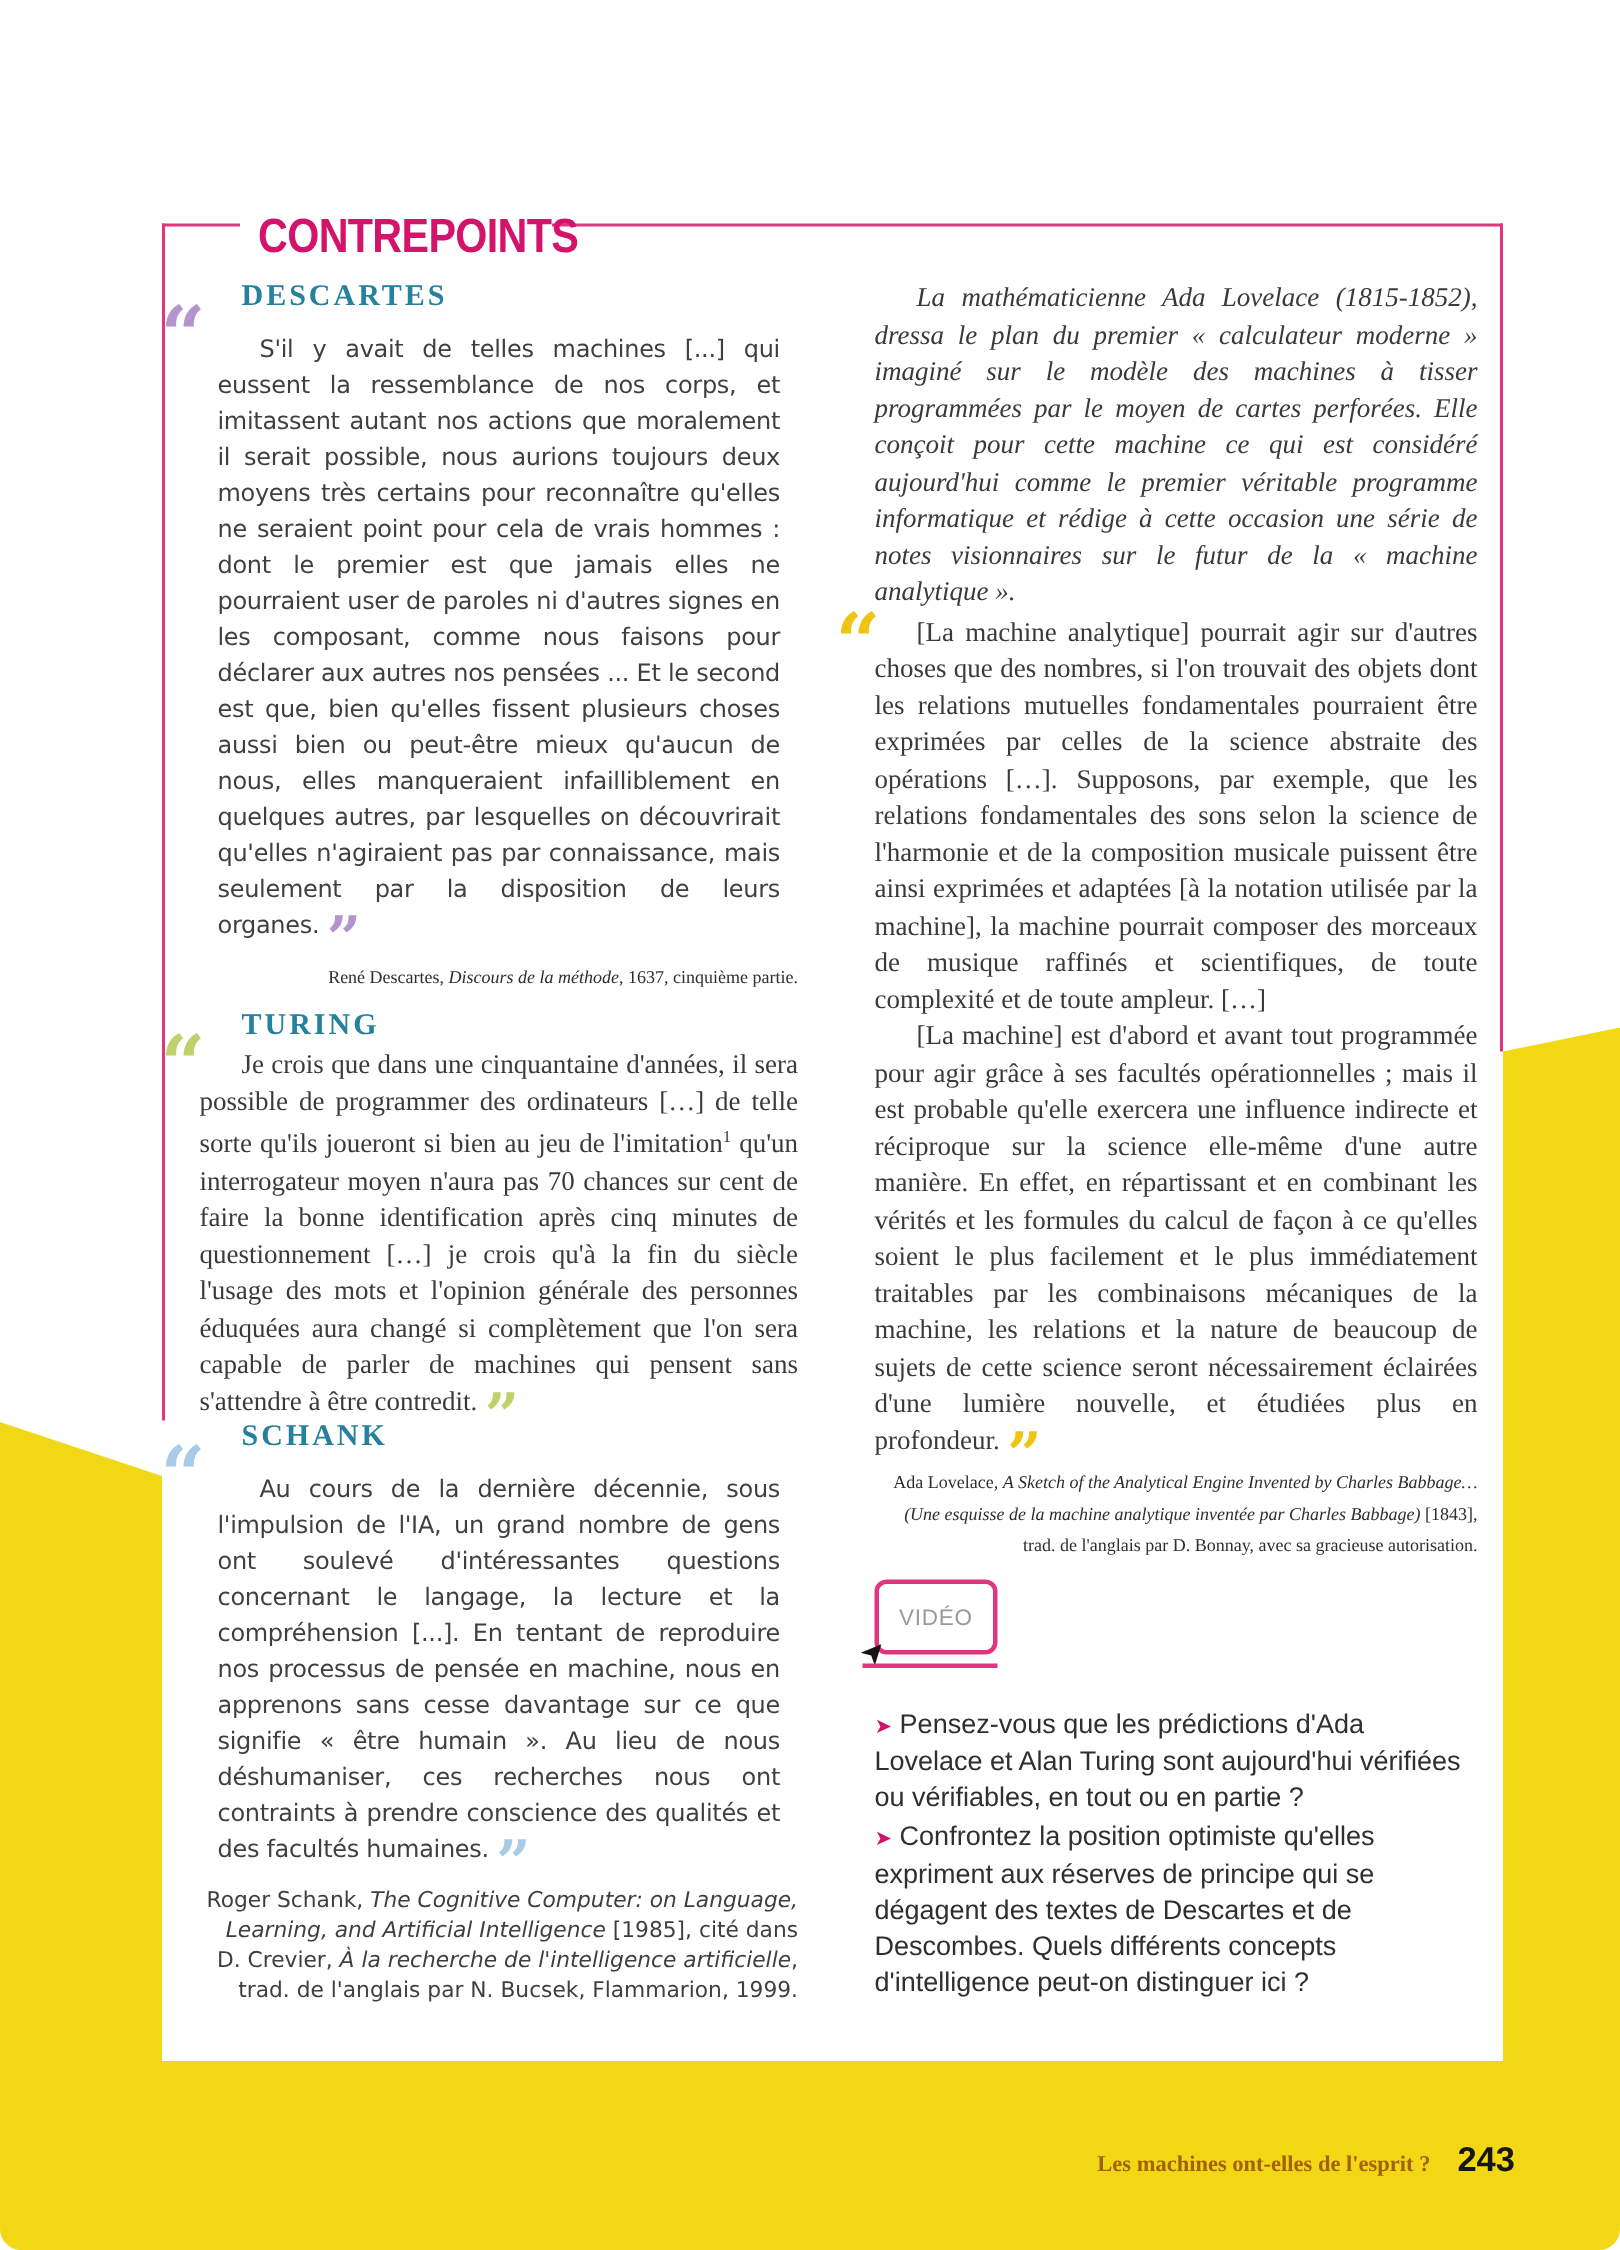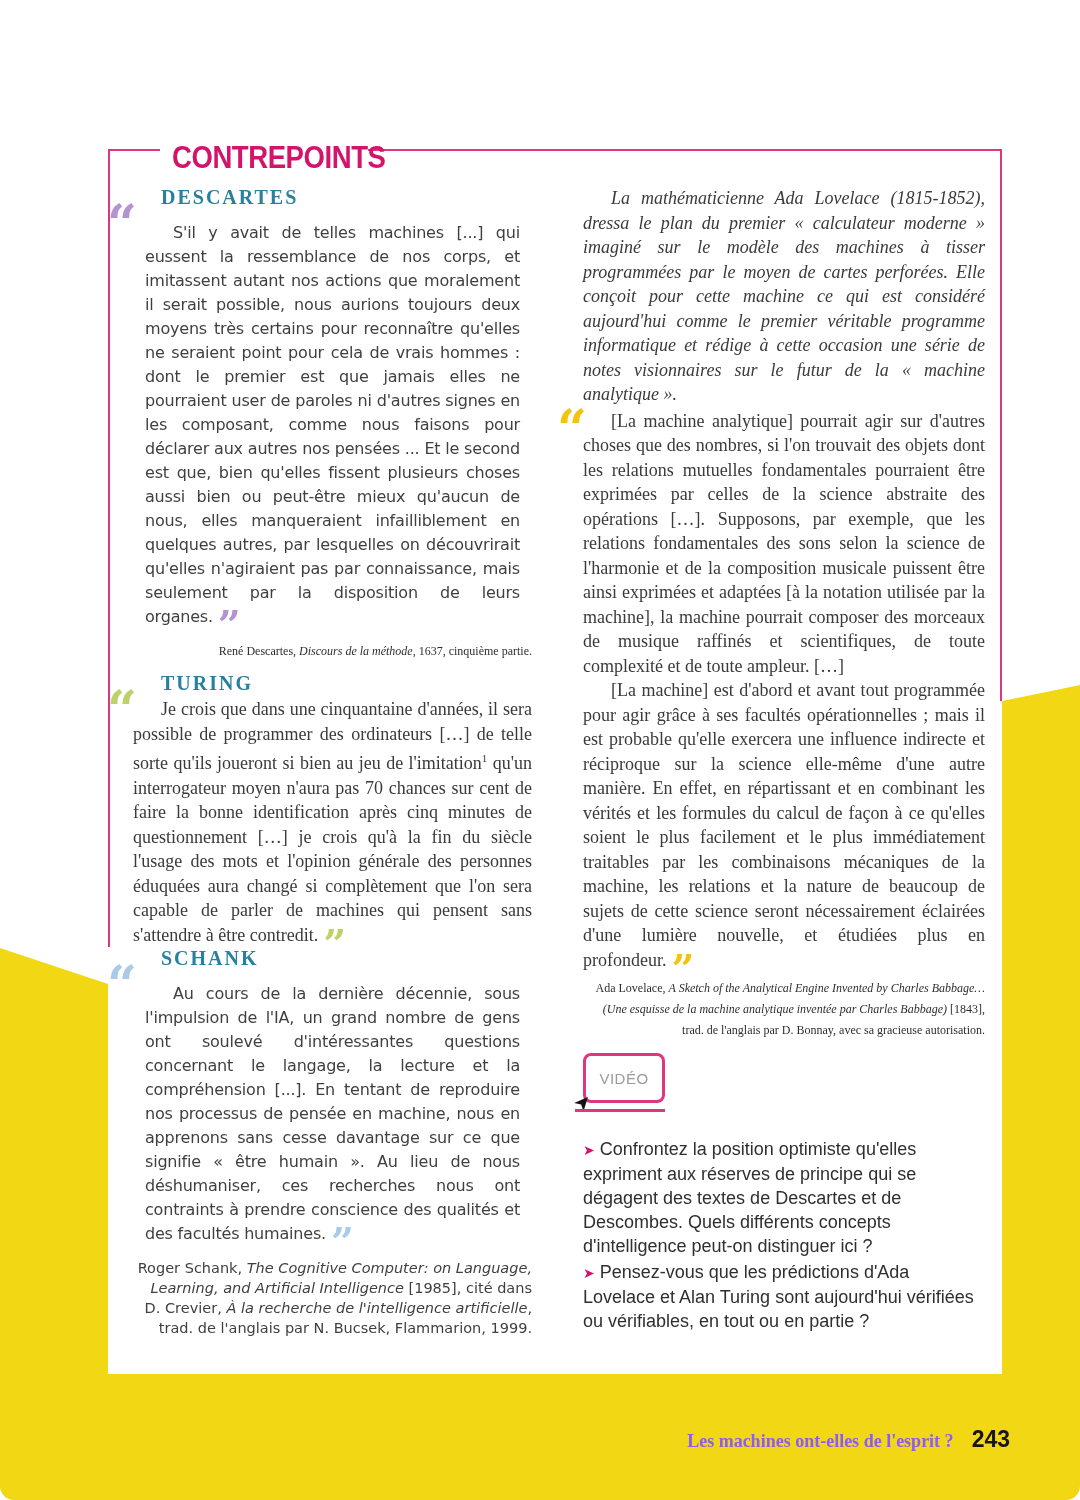--- a/index.html
+++ b/index.html
@@ -54,21 +54,21 @@
   .video-cursor{position:absolute;left:-12px;bottom:-14px;font-size:20px;color:#141414;
      transform:rotate(-48deg);}
   .video-underline{position:absolute;left:-8px;top:56px;width:90px;height:3px;background:#e0357f;}
 
   .questions{margin-top:20px;}
   .question{margin:0 0 2px;font-family:"Liberation Sans",sans-serif;font-size:18px;
      line-height:24px;color:#2f2f2f;text-align:left;}
   .q-bullet{color:#d4136b;font-size:14px;padding-right:5px;}
 
   .footer{position:absolute;right:70px;top:1426px;z-index:2;white-space:nowrap;}
-  .footer-chapter{font-family:"Liberation Serif",serif;font-weight:bold;font-size:18px;color:#8b5cf6;}
+  .footer-chapter{font-family:"Liberation Serif",serif;font-weight:bold;font-size:15px;color:#a16207;}
   .footer-page{font-family:"Liberation Sans",sans-serif;font-weight:bold;font-size:23px;color:#161616;
      padding-left:18px;}
 </style>
 </head>
 <body>
 
 <div class="page">
 
   <div class="yellow-bg"></div>
 
@@ -117,22 +117,22 @@
 
     <div class="video-wrap">
       <div class="video-box">
         <span class="video-label">VIDÉO</span>
         <span class="video-cursor">➤</span>
       </div>
       <div class="video-underline"></div>
     </div>
 
     <div class="questions">
+      <p class="question"><span class="q-bullet">➤</span><span>Pensez-vous que les prédictions d'Ada Lovelace et Alan Turing sont aujourd'hui vérifiées ou vérifiables, en tout ou en partie ?</span></p>
       <p class="question"><span class="q-bullet">➤</span><span>Confrontez la position optimiste qu'elles expriment aux réserves de principe qui se dégagent des textes de Descartes et de Descombes. Quels différents concepts d'intelligence peut-on distinguer ici ?</span></p>
-      <p class="question"><span class="q-bullet">➤</span><span>Pensez-vous que les prédictions d'Ada Lovelace et Alan Turing sont aujourd'hui vérifiées ou vérifiables, en tout ou en partie ?</span></p>
     </div>
 
   </div>
 
   <div class="footer">
     <span class="footer-chapter">Les machines ont-elles de l'esprit ?</span><span class="footer-page">243</span>
   </div>
 
 </div>
 

